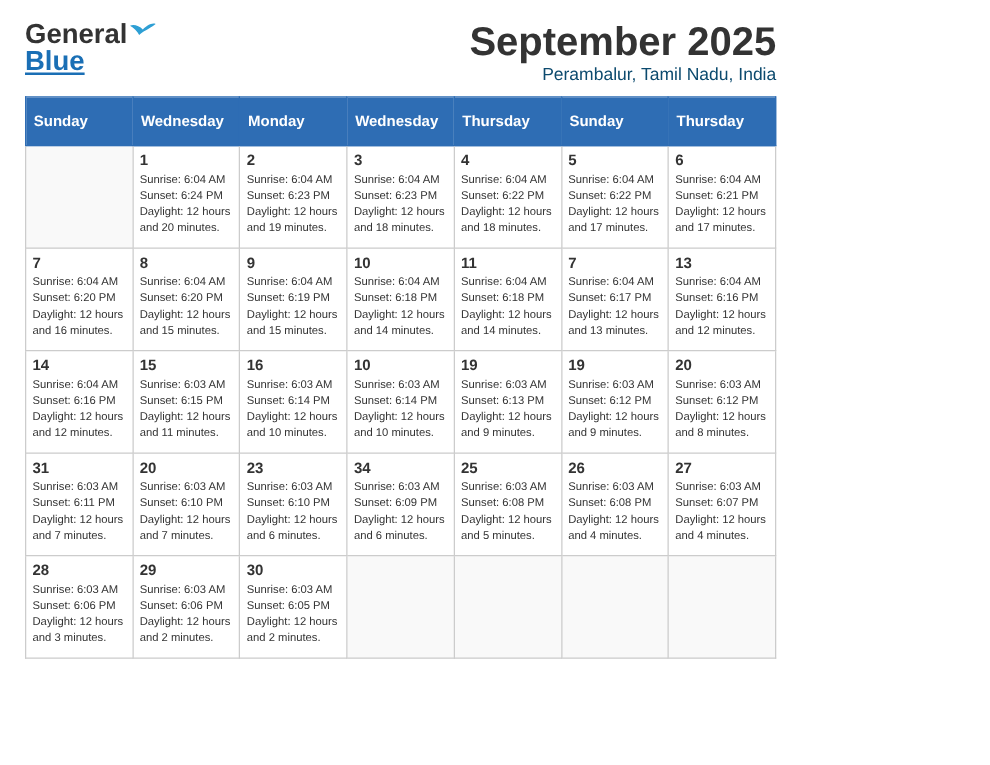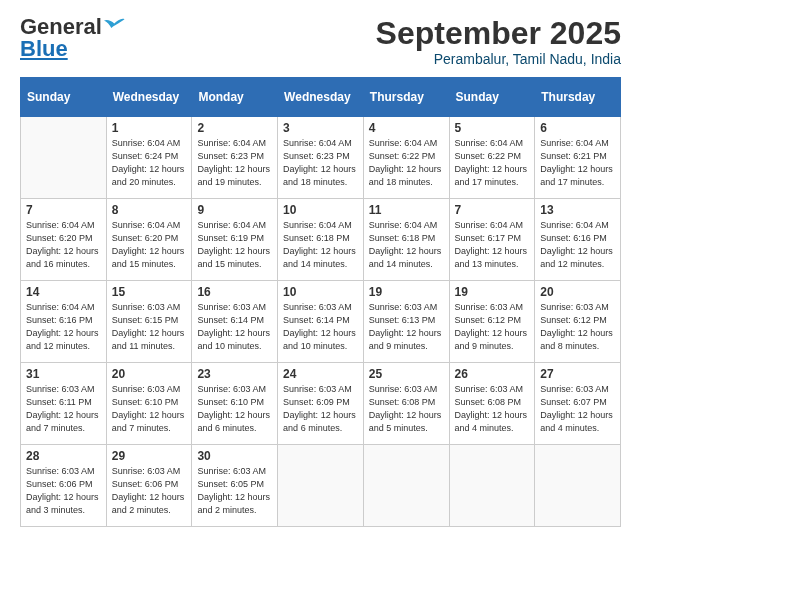--- a/index.html
+++ b/index.html
@@ -172,21 +172,21 @@
           <td><span class="day-num">20</span>
 <span class="day-info">Sunrise: 6:03 AM<br>Sunset: 6:12 PM<br>Daylight: 12 hours<br>and 8 minutes.</span></td>
         </tr>
         <tr>
           <td><span class="day-num">31</span>
 <span class="day-info">Sunrise: 6:03 AM<br>Sunset: 6:11 PM<br>Daylight: 12 hours<br>and 7 minutes.</span></td>
           <td><span class="day-num">20</span>
 <span class="day-info">Sunrise: 6:03 AM<br>Sunset: 6:10 PM<br>Daylight: 12 hours<br>and 7 minutes.</span></td>
           <td><span class="day-num">23</span>
 <span class="day-info">Sunrise: 6:03 AM<br>Sunset: 6:10 PM<br>Daylight: 12 hours<br>and 6 minutes.</span></td>
-          <td><span class="day-num">24</span>
+          <td><span class="day-num">34</span>
 <span class="day-info">Sunrise: 6:03 AM<br>Sunset: 6:09 PM<br>Daylight: 12 hours<br>and 6 minutes.</span></td>
           <td><span class="day-num">25</span>
 <span class="day-info">Sunrise: 6:03 AM<br>Sunset: 6:08 PM<br>Daylight: 12 hours<br>and 5 minutes.</span></td>
           <td><span class="day-num">26</span>
 <span class="day-info">Sunrise: 6:03 AM<br>Sunset: 6:08 PM<br>Daylight: 12 hours<br>and 4 minutes.</span></td>
           <td><span class="day-num">27</span>
 <span class="day-info">Sunrise: 6:03 AM<br>Sunset: 6:07 PM<br>Daylight: 12 hours<br>and 4 minutes.</span></td>
         </tr>
         <tr>
           <td><span class="day-num">28</span>

